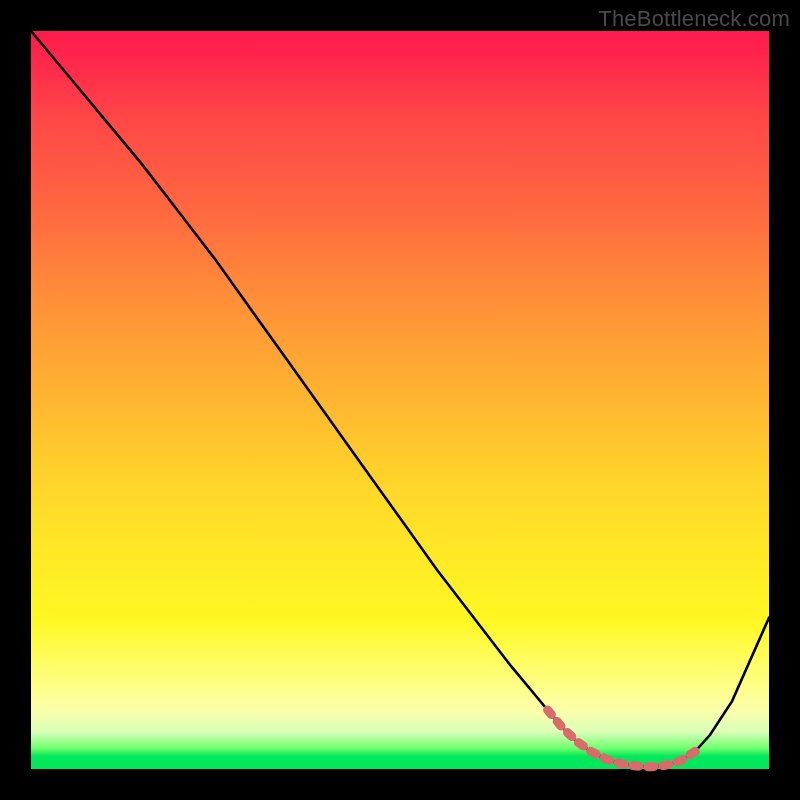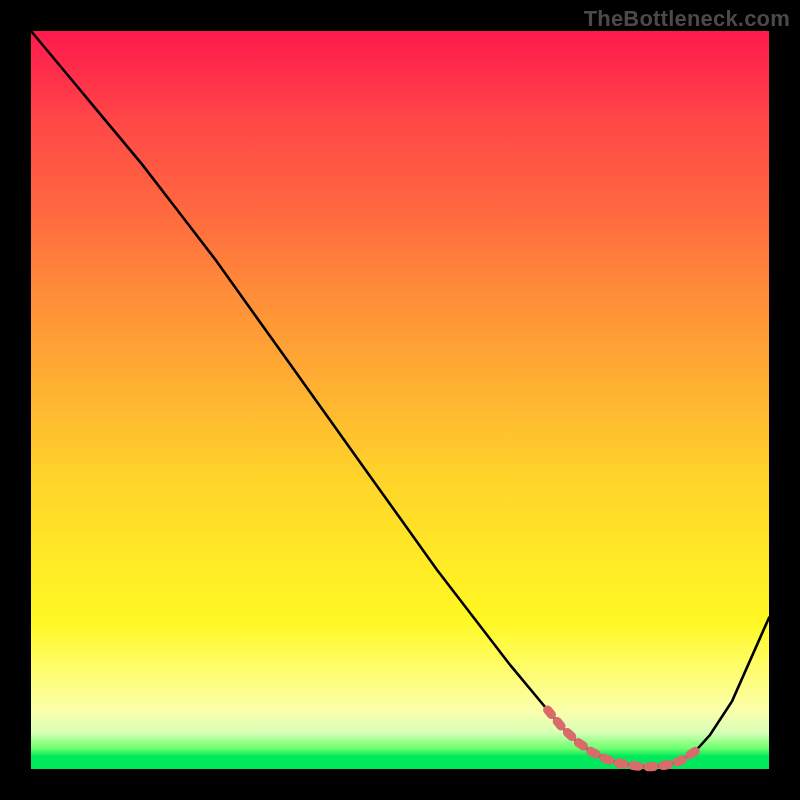--- a/index.html
+++ b/index.html
@@ -35,21 +35,21 @@
       #00e85b 98.3%,
       #00e85b 100%
     );
   }
   .watermark {
     position: absolute;
     top: 6px;
     right: 10px;
     color: #4a4a4a;
     font-size: 22px;
-    font-weight: 700;
+    font-weight: 400;
     letter-spacing: 0.2px;
   }
   svg.plot {
     position: absolute;
     left: 0;
     top: 0;
     width: 738px;
     height: 738px;
     overflow: visible;
   }

